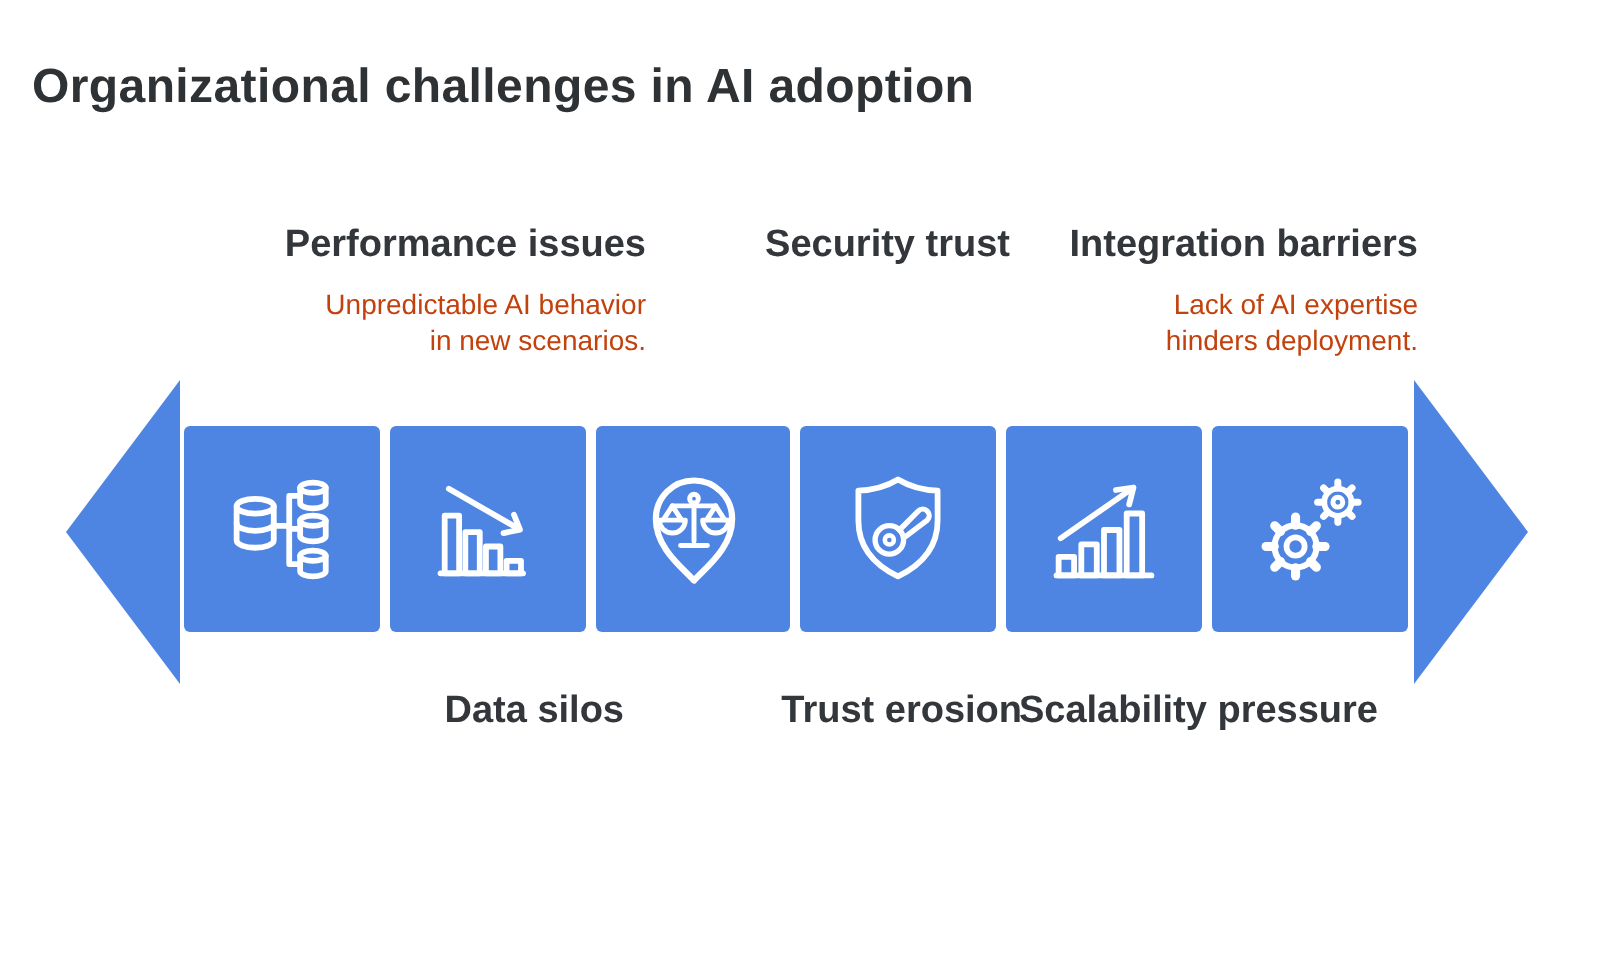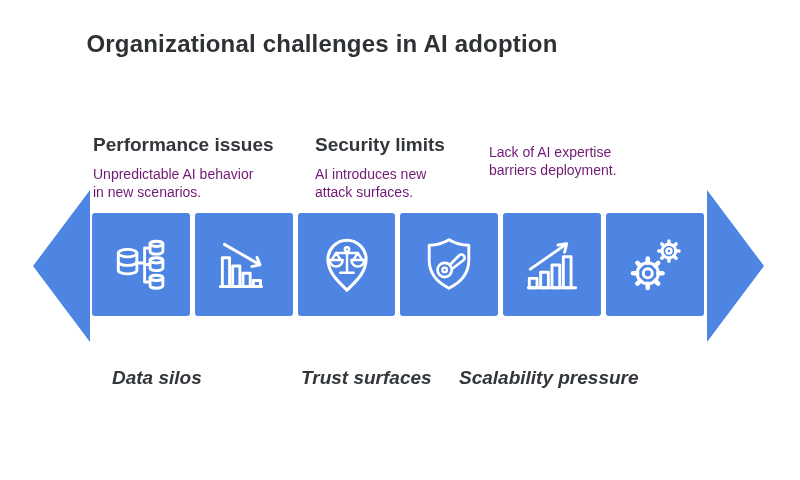--- a/index.html
+++ b/index.html
@@ -1,51 +1,50 @@
 <!DOCTYPE html>
 <html><head>
 <meta charset="utf-8">
 <style>
   html,body{margin:0;padding:0;background:#fff;}
   .canvas{position:relative;width:800px;height:480px;background:#ffffff;
           font-family:"Liberation Sans",sans-serif;overflow:hidden;}
-  .title{position:absolute;top:30px;left:0;width:644px;text-align:center;
+  .title{position:absolute;top:30px;left:16px;width:644px;text-align:left;
          font-size:24px;font-weight:700;color:#2f3235;letter-spacing:.2px;}
-  .label{position:absolute;text-align:left;margin-top:22px;}
+  .label{position:absolute;text-align:right;}
   .label .h{font-size:19px;font-weight:700;color:#33373b;}
-  .label .b{margin-top:9px;font-size:14px;color:#701a75;line-height:1.3;white-space:pre-line;}
+  .label .b{margin-top:9px;font-size:14px;color:#c2410c;line-height:1.3;white-space:pre-line;}
   .top{top:112px;}
-  .bottom{top:345px;font-style:italic;}
+  .bottom{top:345px;}
   .tri{position:absolute;top:190px;width:57px;height:152px;background:#4f85e2;}
   .tri-left{left:33px;clip-path:polygon(100% 0,100% 100%,0 50%);}
   .tri-right{left:707px;clip-path:polygon(0 0,0 100%,100% 50%);}
   .boxes{position:absolute;left:92px;top:213px;width:612px;height:103px;display:flex;gap:5px;}
   .box{flex:1;background:#4f85e2;border-radius:3px;display:flex;align-items:center;justify-content:center;}
   .box svg{display:block;}
 </style>
 </head>
 <body>
 
 <div class="canvas">
 
   <div class="title">Organizational challenges in AI adoption</div>
 
   <div class="label top" style="left:93px;width:230px;">
     <div class="h">Performance issues</div>
     <div class="b">Unpredictable AI behavior
 in new scenarios.</div>
   </div>
   <div class="label top" style="left:315px;width:190px;">
-    <div class="h">Security limits</div>
-    <div class="b">AI introduces new
-attack surfaces.</div>
+    <div class="h">Security trust</div>
   </div>
   <div class="label top" style="left:489px;width:220px;">
+    <div class="h">Integration barriers</div>
     <div class="b">Lack of AI expertise
-barriers deployment.</div>
+hinders deployment.</div>
   </div>
 
   <div class="tri tri-left"></div>
 
   <div class="boxes">
 
     <div class="box">
       <svg width="66" height="66" viewBox="0 0 64 64" fill="none" stroke="#ffffff" stroke-width="2.8" stroke-linecap="round" stroke-linejoin="round">
         <ellipse cx="19" cy="20.5" rx="9" ry="3.6"></ellipse>
         <path d="M10,20.5 V37 a9,3.6 0 0 0 18,0 V20.5"></path>
@@ -137,19 +136,19 @@
     </div>
 
   </div>
 
   <div class="tri tri-right"></div>
 
   <div class="label bottom" style="left:112px;width:200px;">
     <div class="h">Data silos</div>
   </div>
   <div class="label bottom" style="left:301px;width:210px;">
-    <div class="h">Trust surfaces</div>
+    <div class="h">Trust erosion</div>
   </div>
   <div class="label bottom" style="left:459px;width:230px;">
     <div class="h">Scalability pressure</div>
   </div>
 
 </div>
 
 </body></html>

